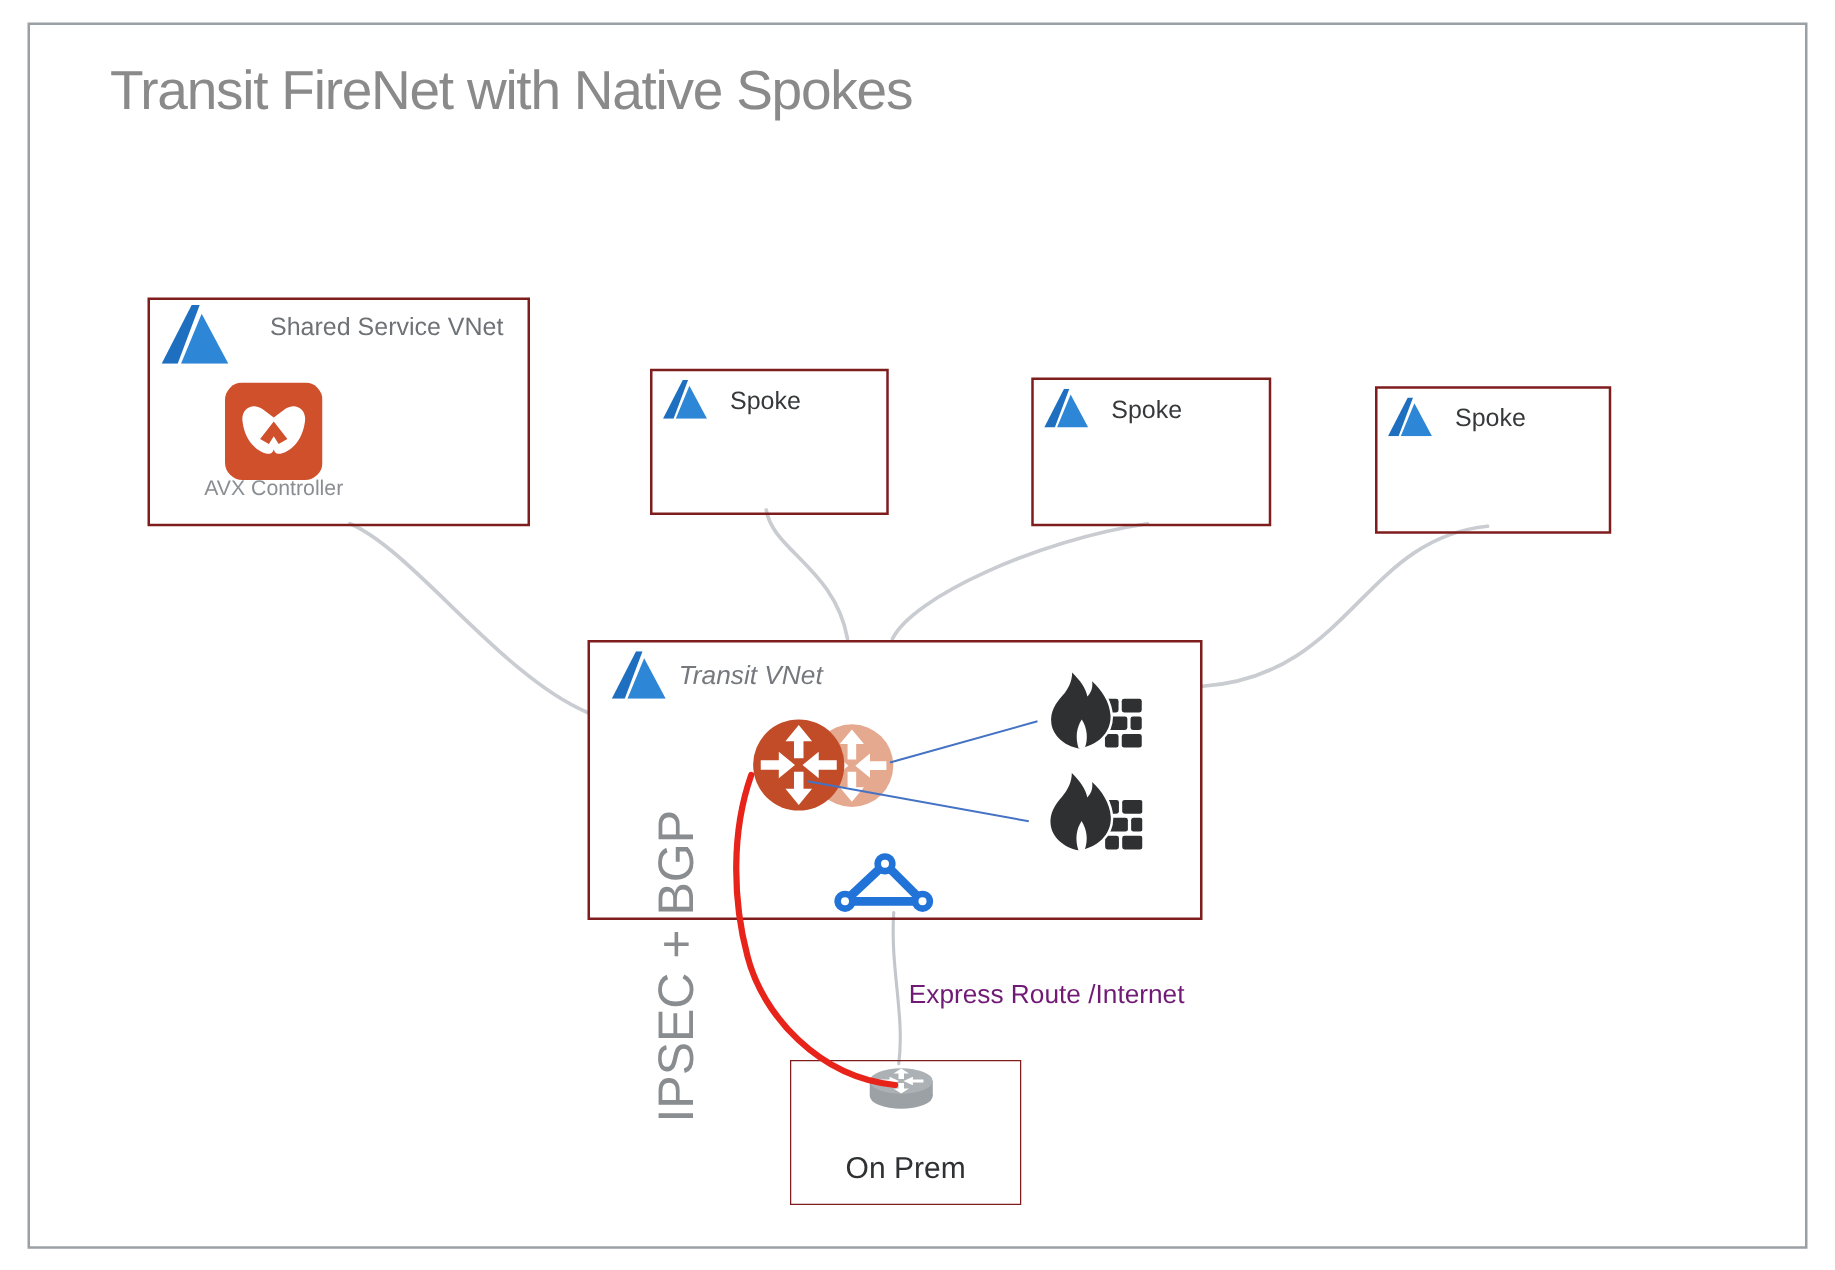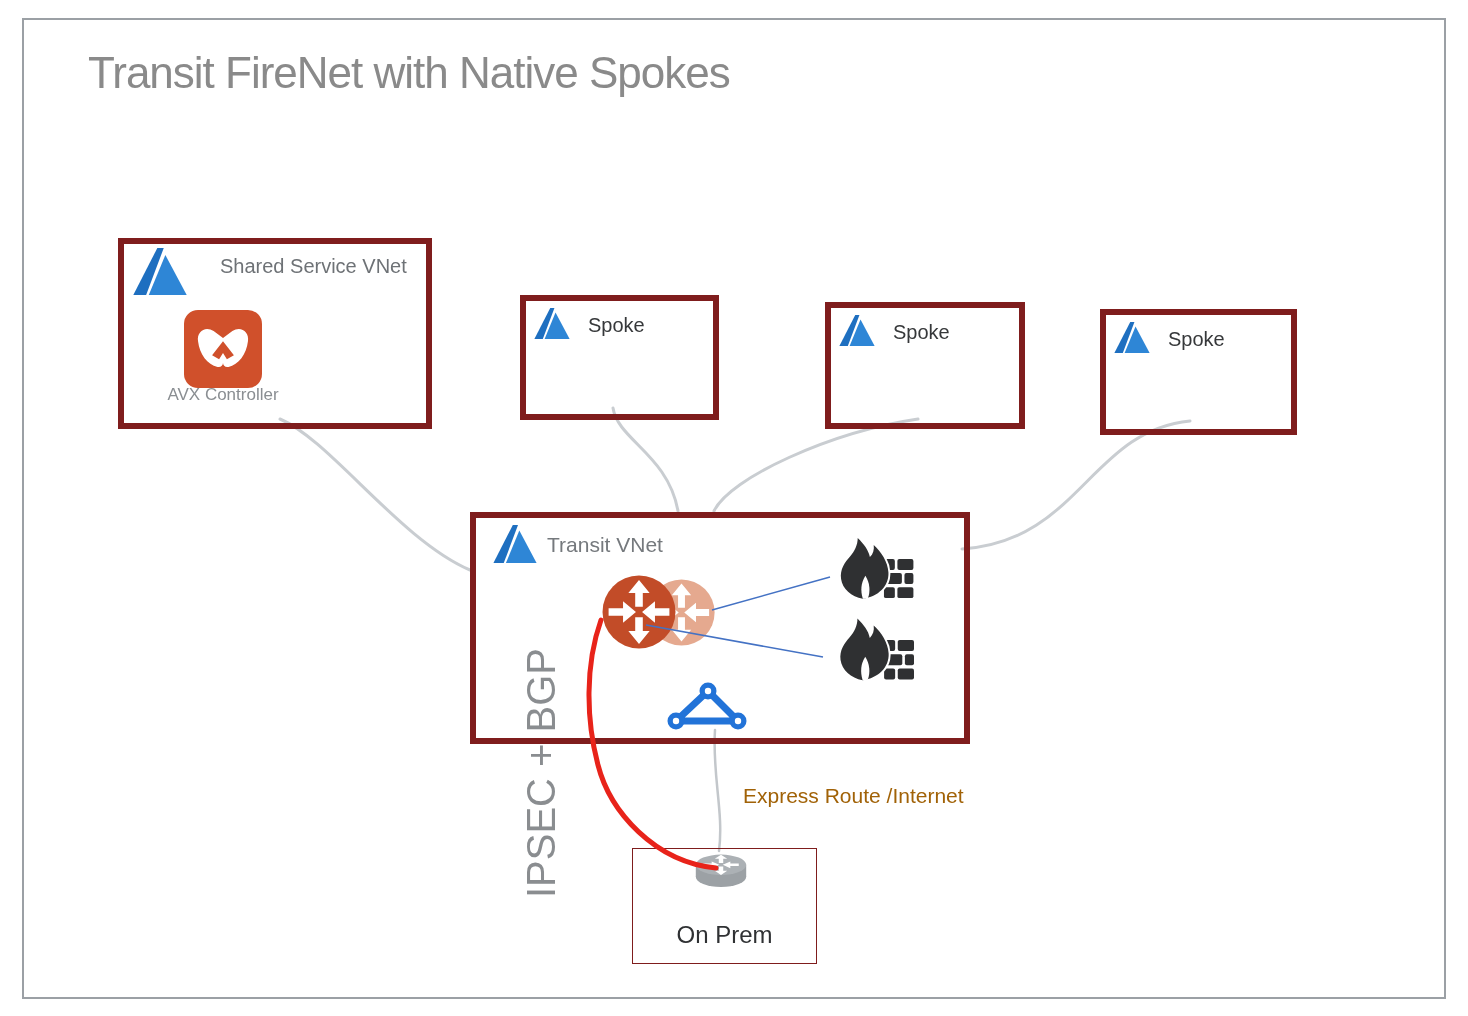--- a/index.html
+++ b/index.html
@@ -2,37 +2,37 @@
 <html><head>
 <meta charset="utf-8">
 <style>
   html,body{margin:0;padding:0;background:#fff;}
   .canvas{position:relative;width:1468px;height:1016px;background:#ffffff;
           font-family:"Liberation Sans","DejaVu Sans",sans-serif;overflow:hidden;}
   .frame{position:absolute;left:22px;top:18px;width:1420px;height:977px;
          border:2px solid #9BA0A5;z-index:0;}
   .title{position:absolute;left:88px;top:48px;font-size:44px;color:#8A8A8A;
          letter-spacing:-1px;z-index:2;white-space:nowrap;}
-  .vnet-box{position:absolute;border:6px solid #7f1d1d;background:transparent;z-index:2;}
+  .vnet-box{position:absolute;border:2px solid #7f1d1d;background:transparent;z-index:2;}
   .azure-logo{position:absolute;}
   .box-label{position:absolute;white-space:nowrap;}
   .shared-label{left:96px;top:11px;font-size:20px;color:#6E7276;}
   .spoke-label{left:62px;top:13px;font-size:20px;color:#36383A;}
-  .transit-label{left:71px;top:15px;font-size:21px;color:#75797D;}
+  .transit-label{left:71px;top:15px;font-size:21px;color:#75797D;font-style:italic;}
   .avx-icon{position:absolute;left:60px;top:66px;width:78px;height:78px;}
   .avx-label{position:absolute;left:9px;top:141px;width:180px;text-align:center;
              font-size:17px;color:#8A8E92;}
   .onprem-label{position:absolute;left:0;top:72px;width:100%;text-align:center;
                 font-size:24px;color:#2F3133;}
   .tunnel-label{position:absolute;left:391px;top:752px;width:300px;height:42px;
                 display:flex;align-items:center;justify-content:center;
                 transform:rotate(-90deg);font-size:40px;color:#8A8D90;z-index:2;
                 white-space:nowrap;}
-  .express-label{position:absolute;left:727px;top:784px;font-size:21px;color:#a16207;
-                 z-index:2;white-space:nowrap;margin-left:16px;}
+  .express-label{position:absolute;left:727px;top:784px;font-size:21px;color:#701a75;
+                 z-index:2;white-space:nowrap;}
   .icon-abs{position:absolute;z-index:3;}
   svg.connector-under{position:absolute;left:0;top:0;z-index:1;pointer-events:none;}
   svg.connector-over{position:absolute;left:0;top:0;z-index:4;pointer-events:none;}
 </style>
 </head>
 <body>
 
 <div class="canvas">
 
   <div class="frame"></div>

